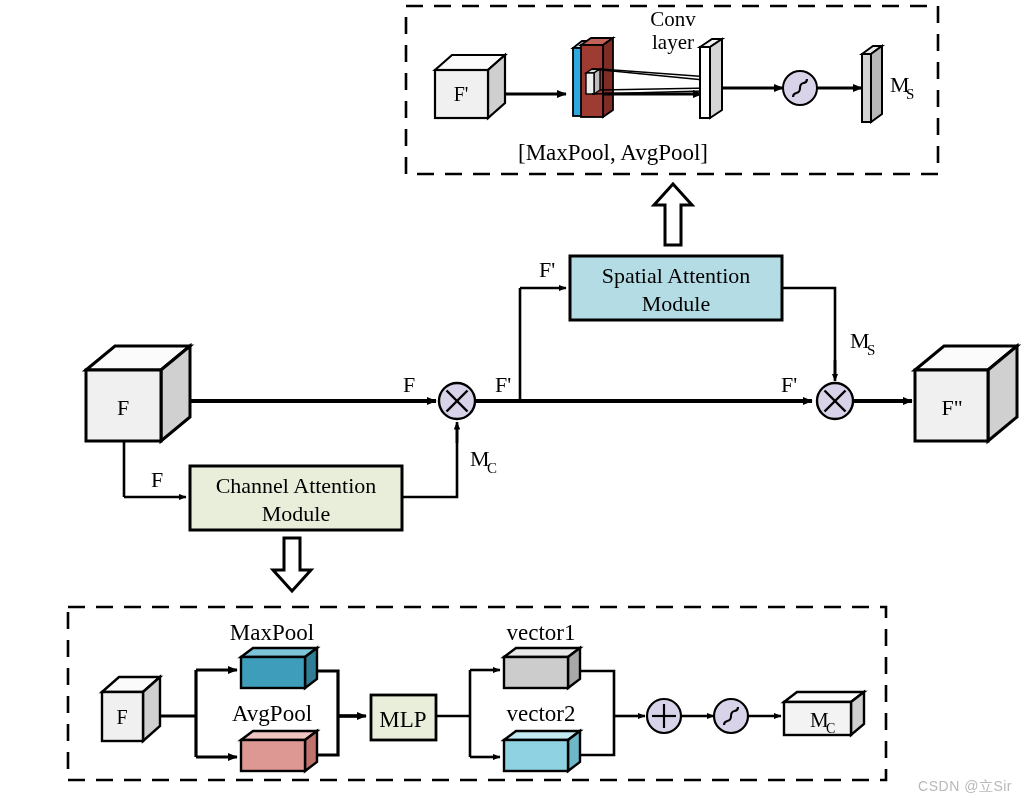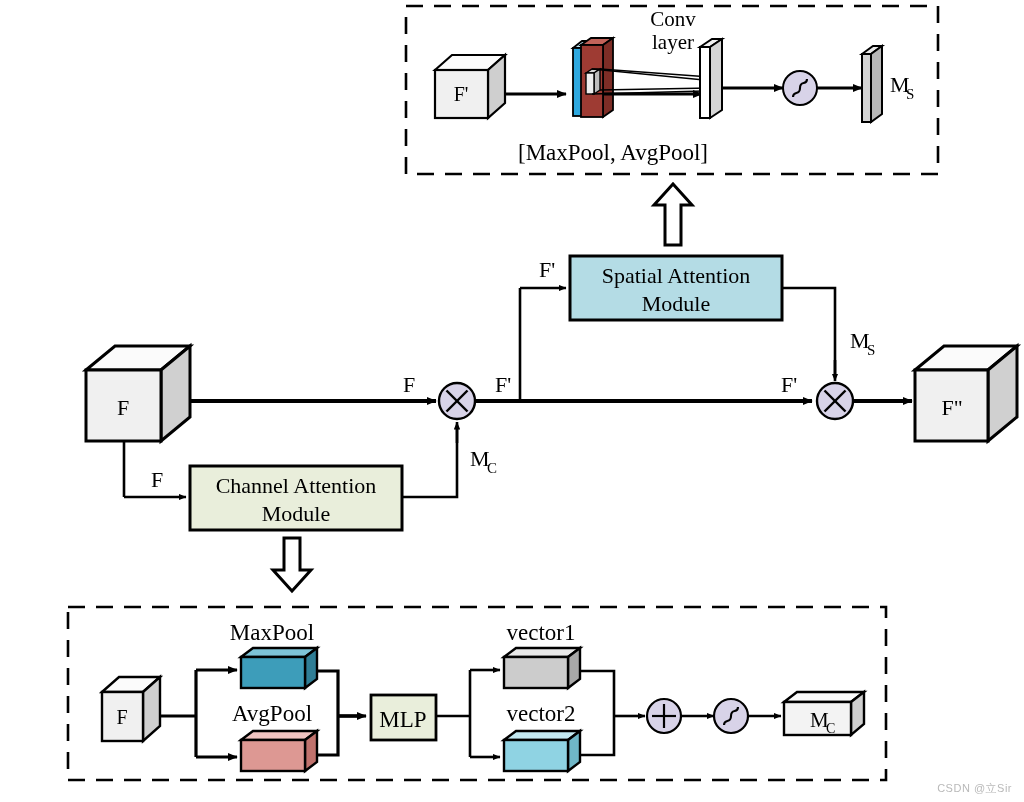--- a/index.html
+++ b/index.html
@@ -18,21 +18,21 @@
   svg { display: block; }
   .lbl {
     font-family: "Liberation Serif", "DejaVu Serif", serif;
     fill: #000000;
   }
   .watermark {
     position: absolute;
     right: 12px;
     bottom: 6px;
     font-family: "Liberation Sans", sans-serif;
-    font-size: 11px;
+    font-size: 14px;
     color: #b9b9b9;
     letter-spacing: 0.5px;
     user-select: none;
   }
 </style>
 </head>
 <body>
 
 <div id="root">
 

